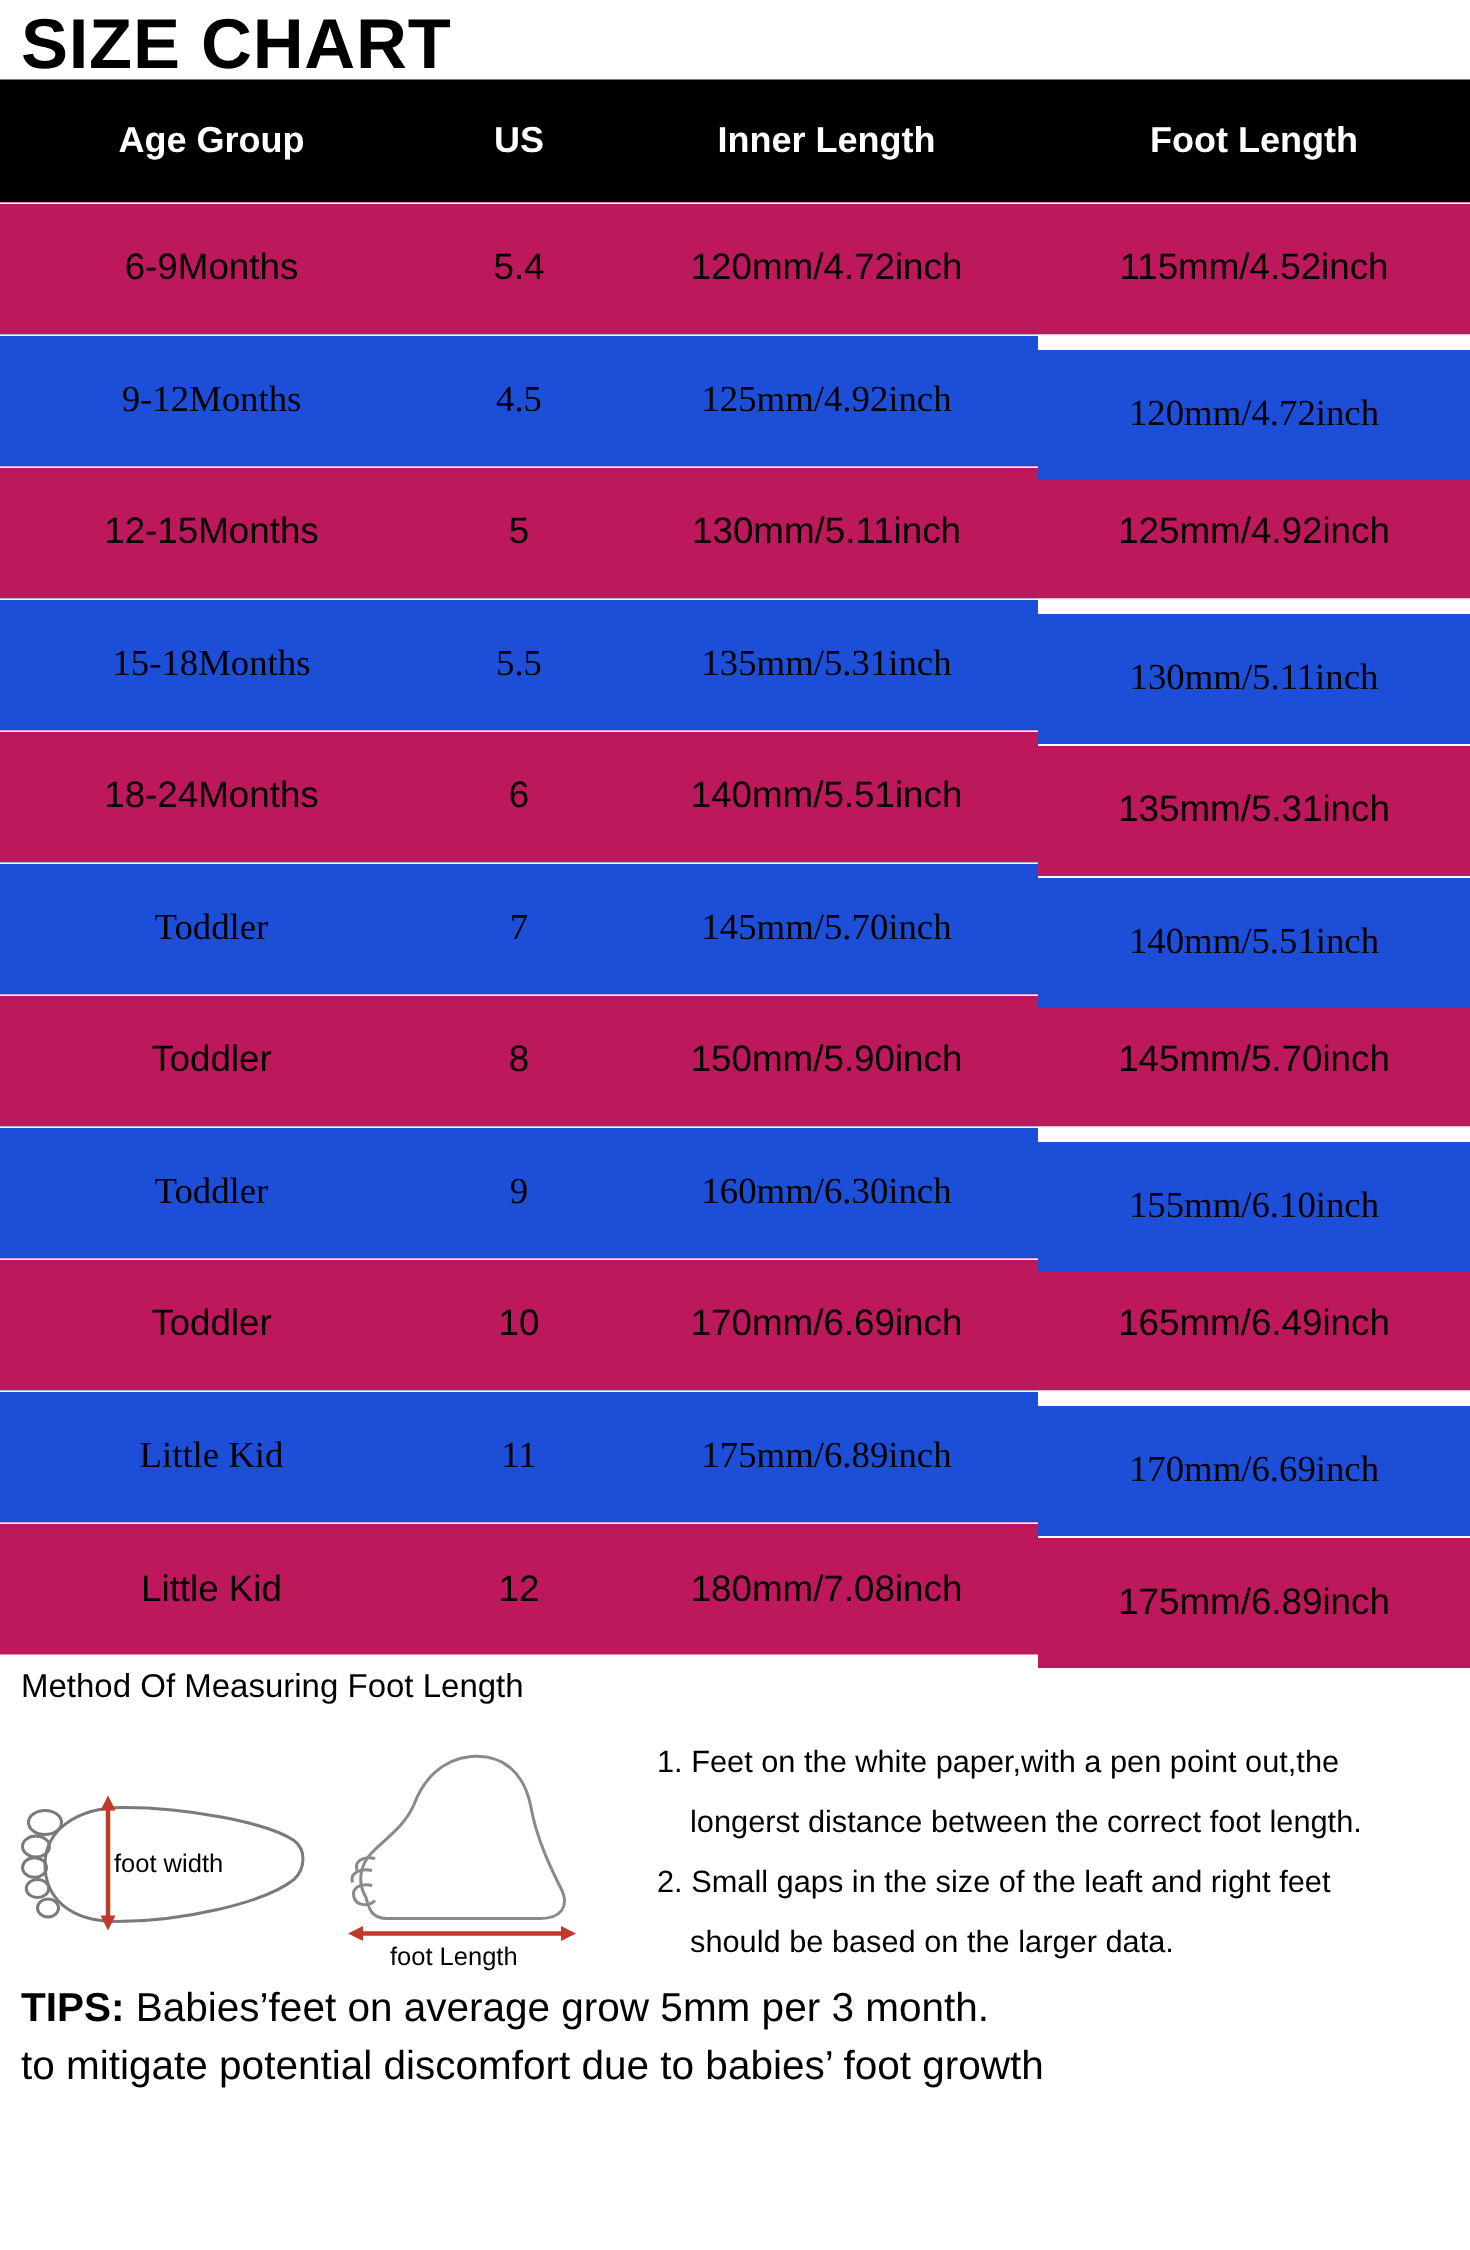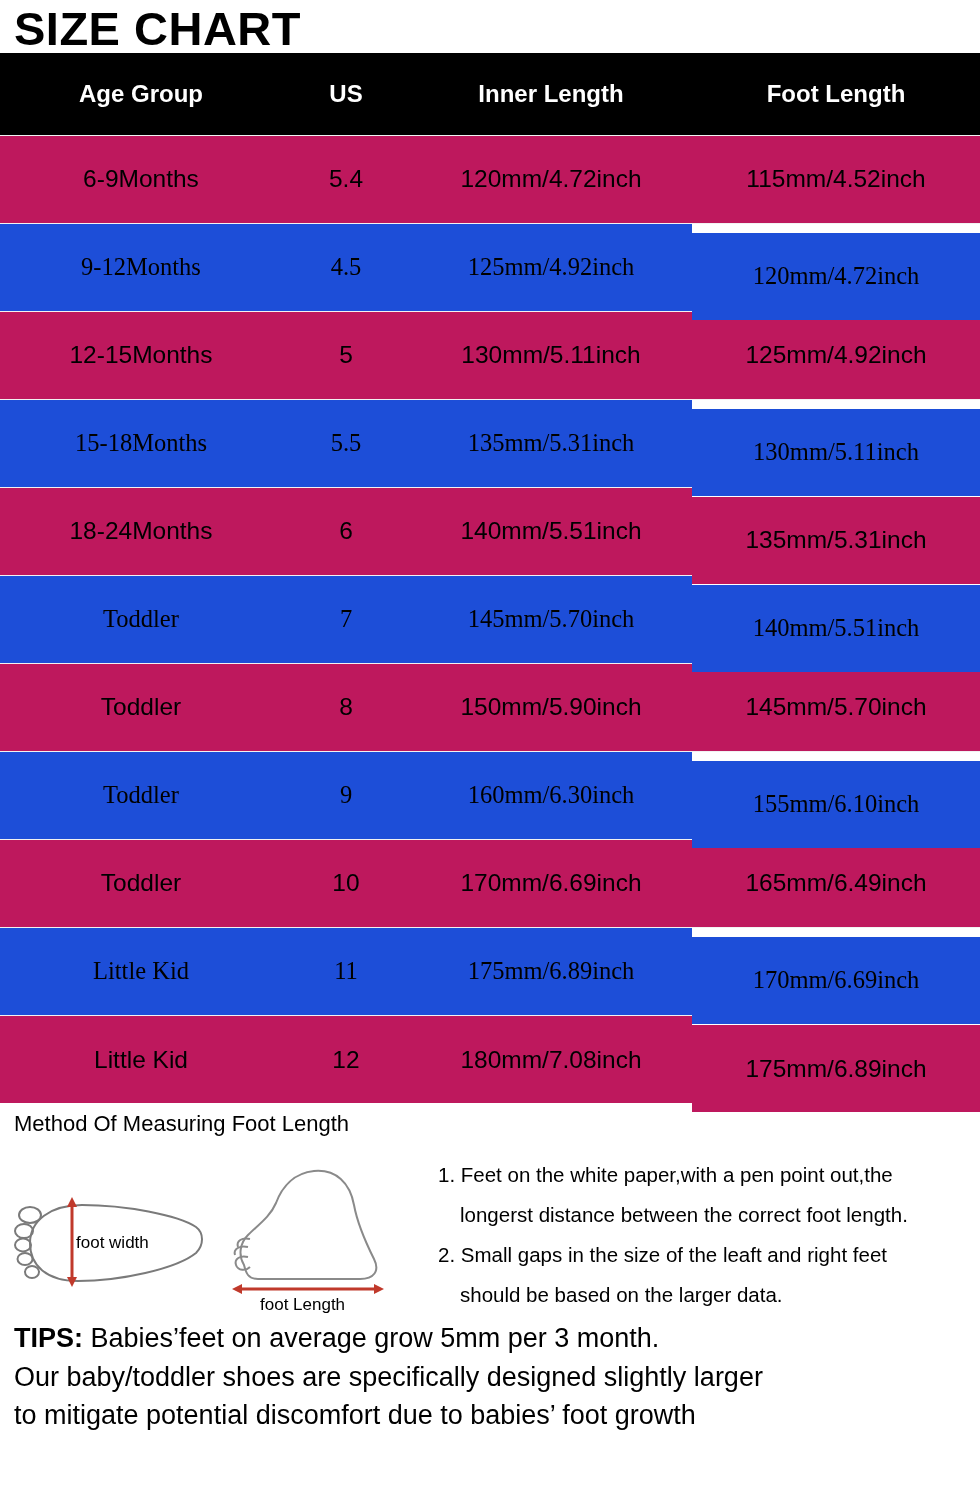--- a/index.html
+++ b/index.html
@@ -240,17 +240,16 @@
     <div class="steps">
       <div class="step">1. Feet on the white paper,with a pen point out,the</div>
       <div class="step indent">longerst distance between the correct foot length.</div>
       <div class="step">2. Small gaps in the size of the leaft and right feet</div>
       <div class="step indent">should be based on the larger data.</div>
     </div>
   </div>
 
   <div class="tips">
     <div class="tips-line"><b>TIPS:</b><span> Babies’feet on average grow 5mm per 3 month.</span></div>
-    <div class="tips-line">Our baby/toddler shoes are specifically designed slightly larger</div>
     <div class="tips-line">to mitigate potential discomfort due to babies’ foot growth</div>
   </div>
 
 </div>
 
 </body></html>

